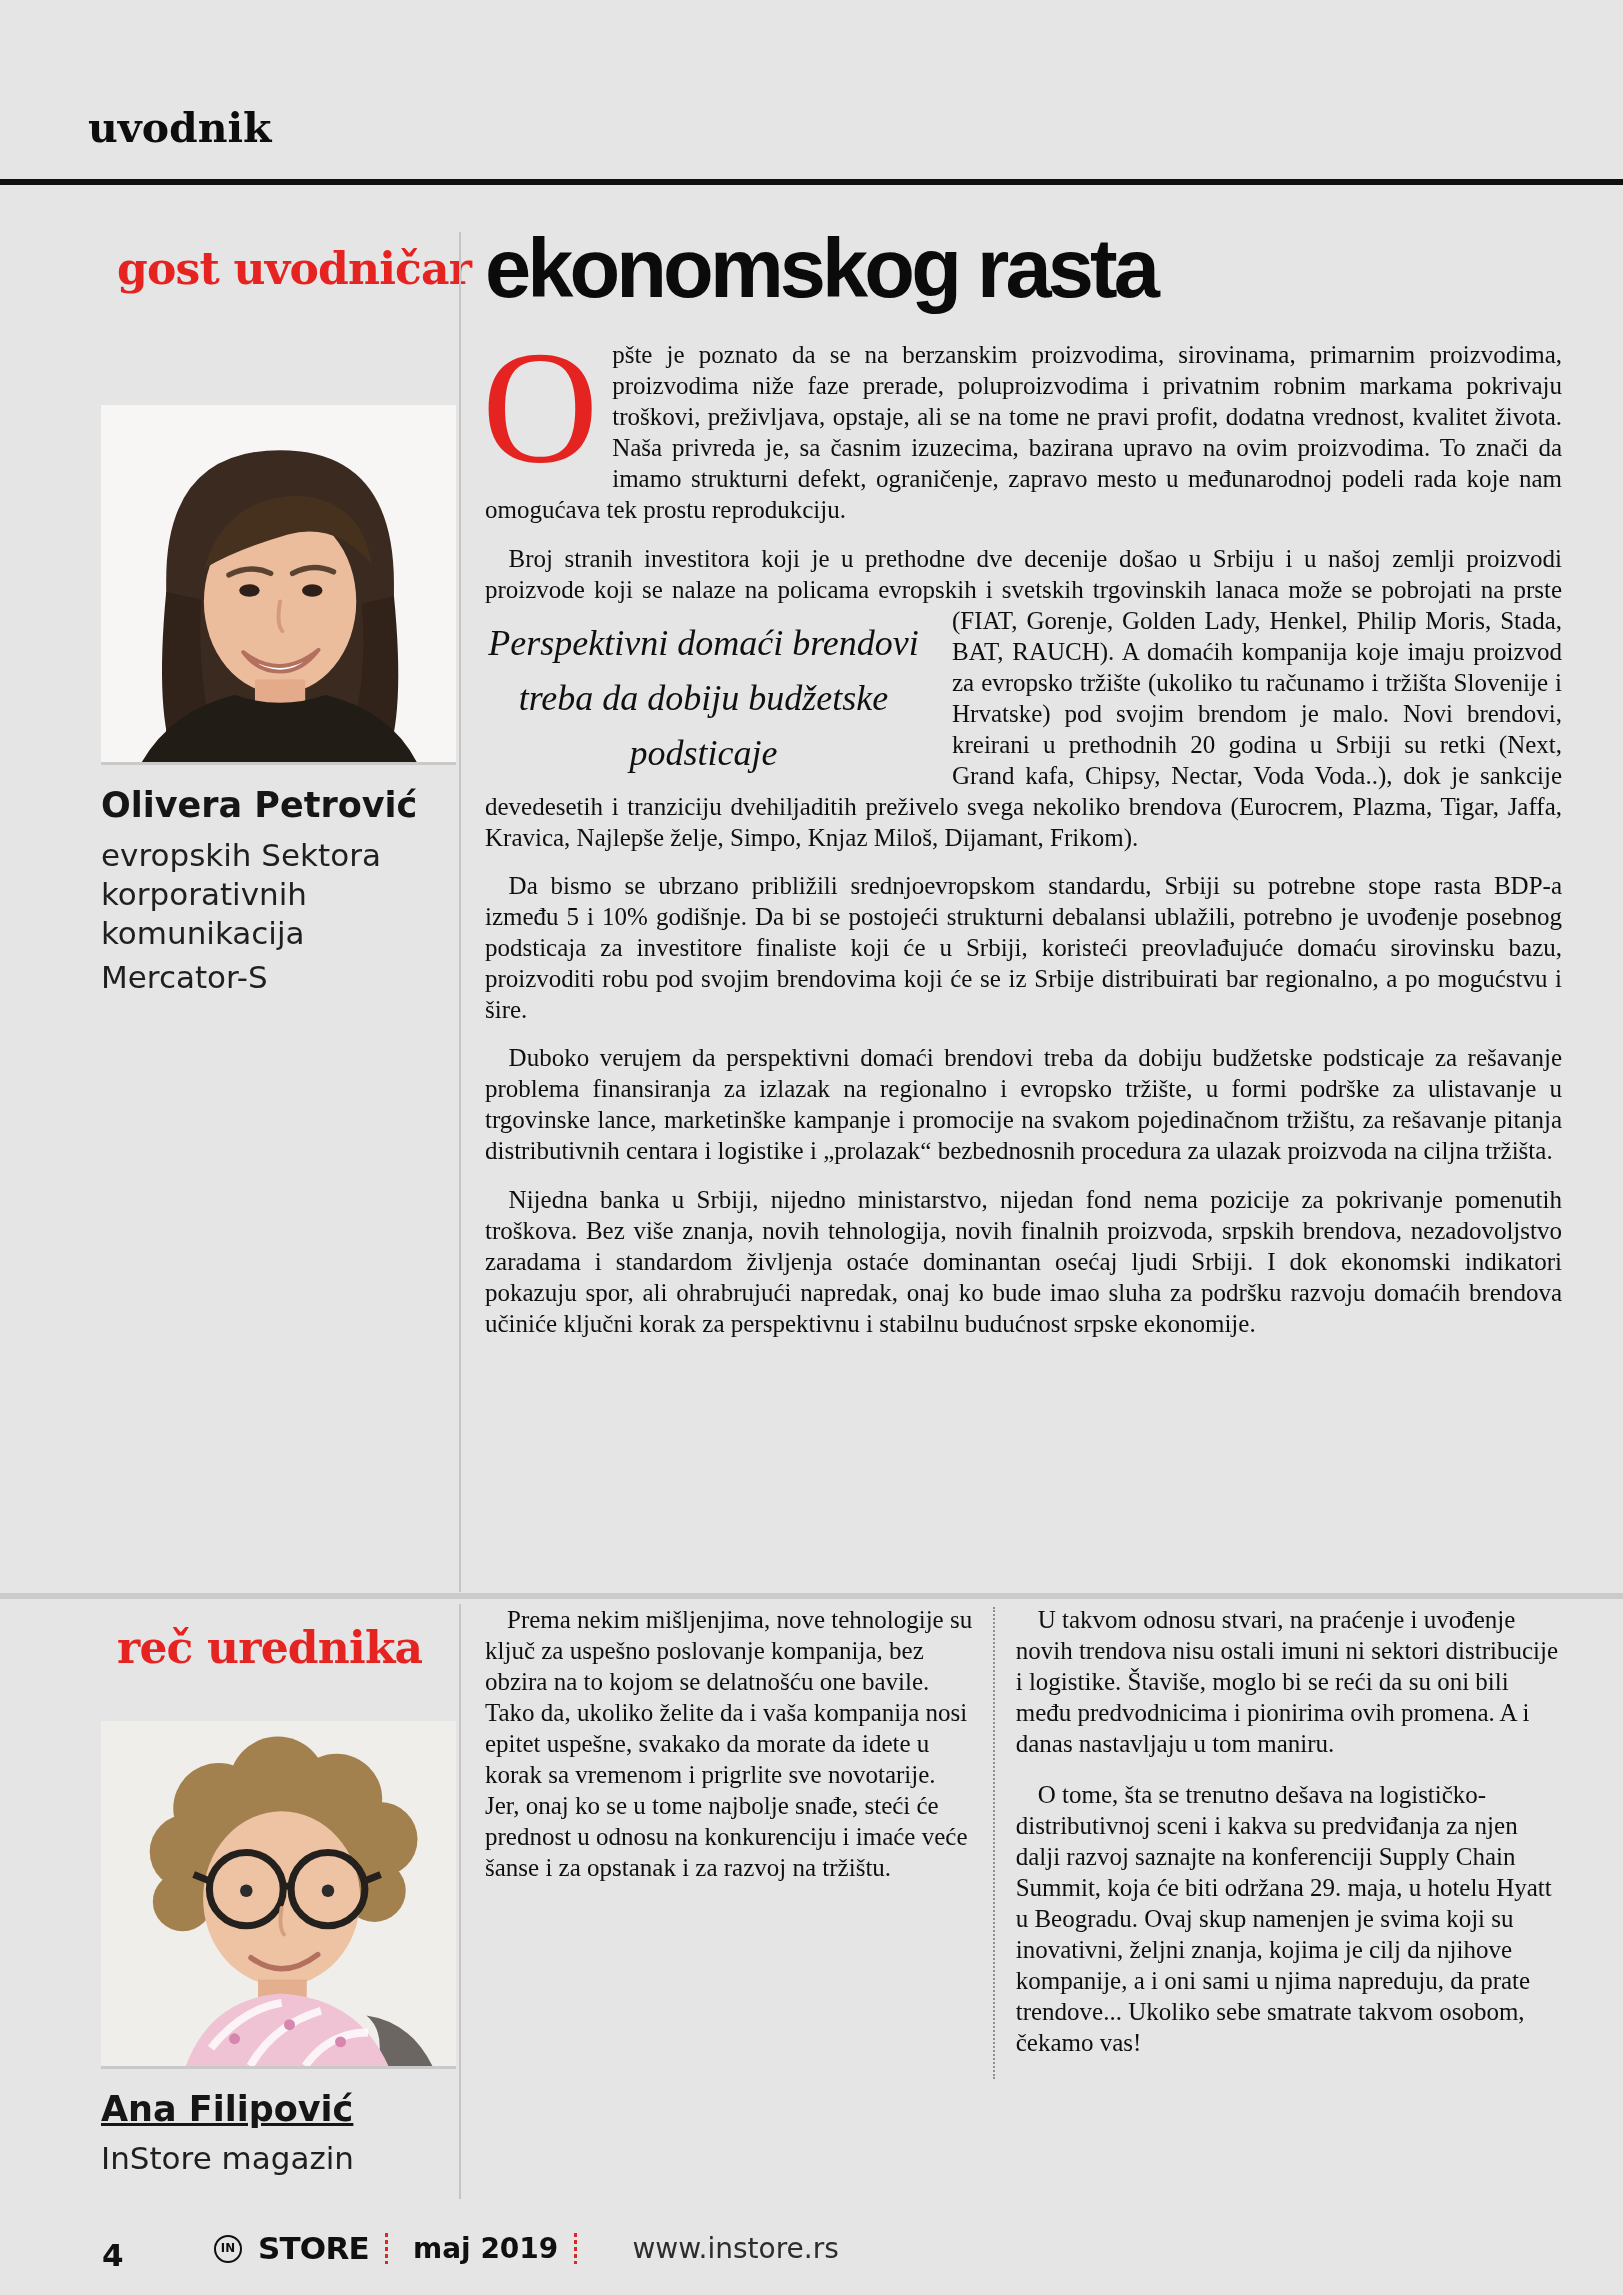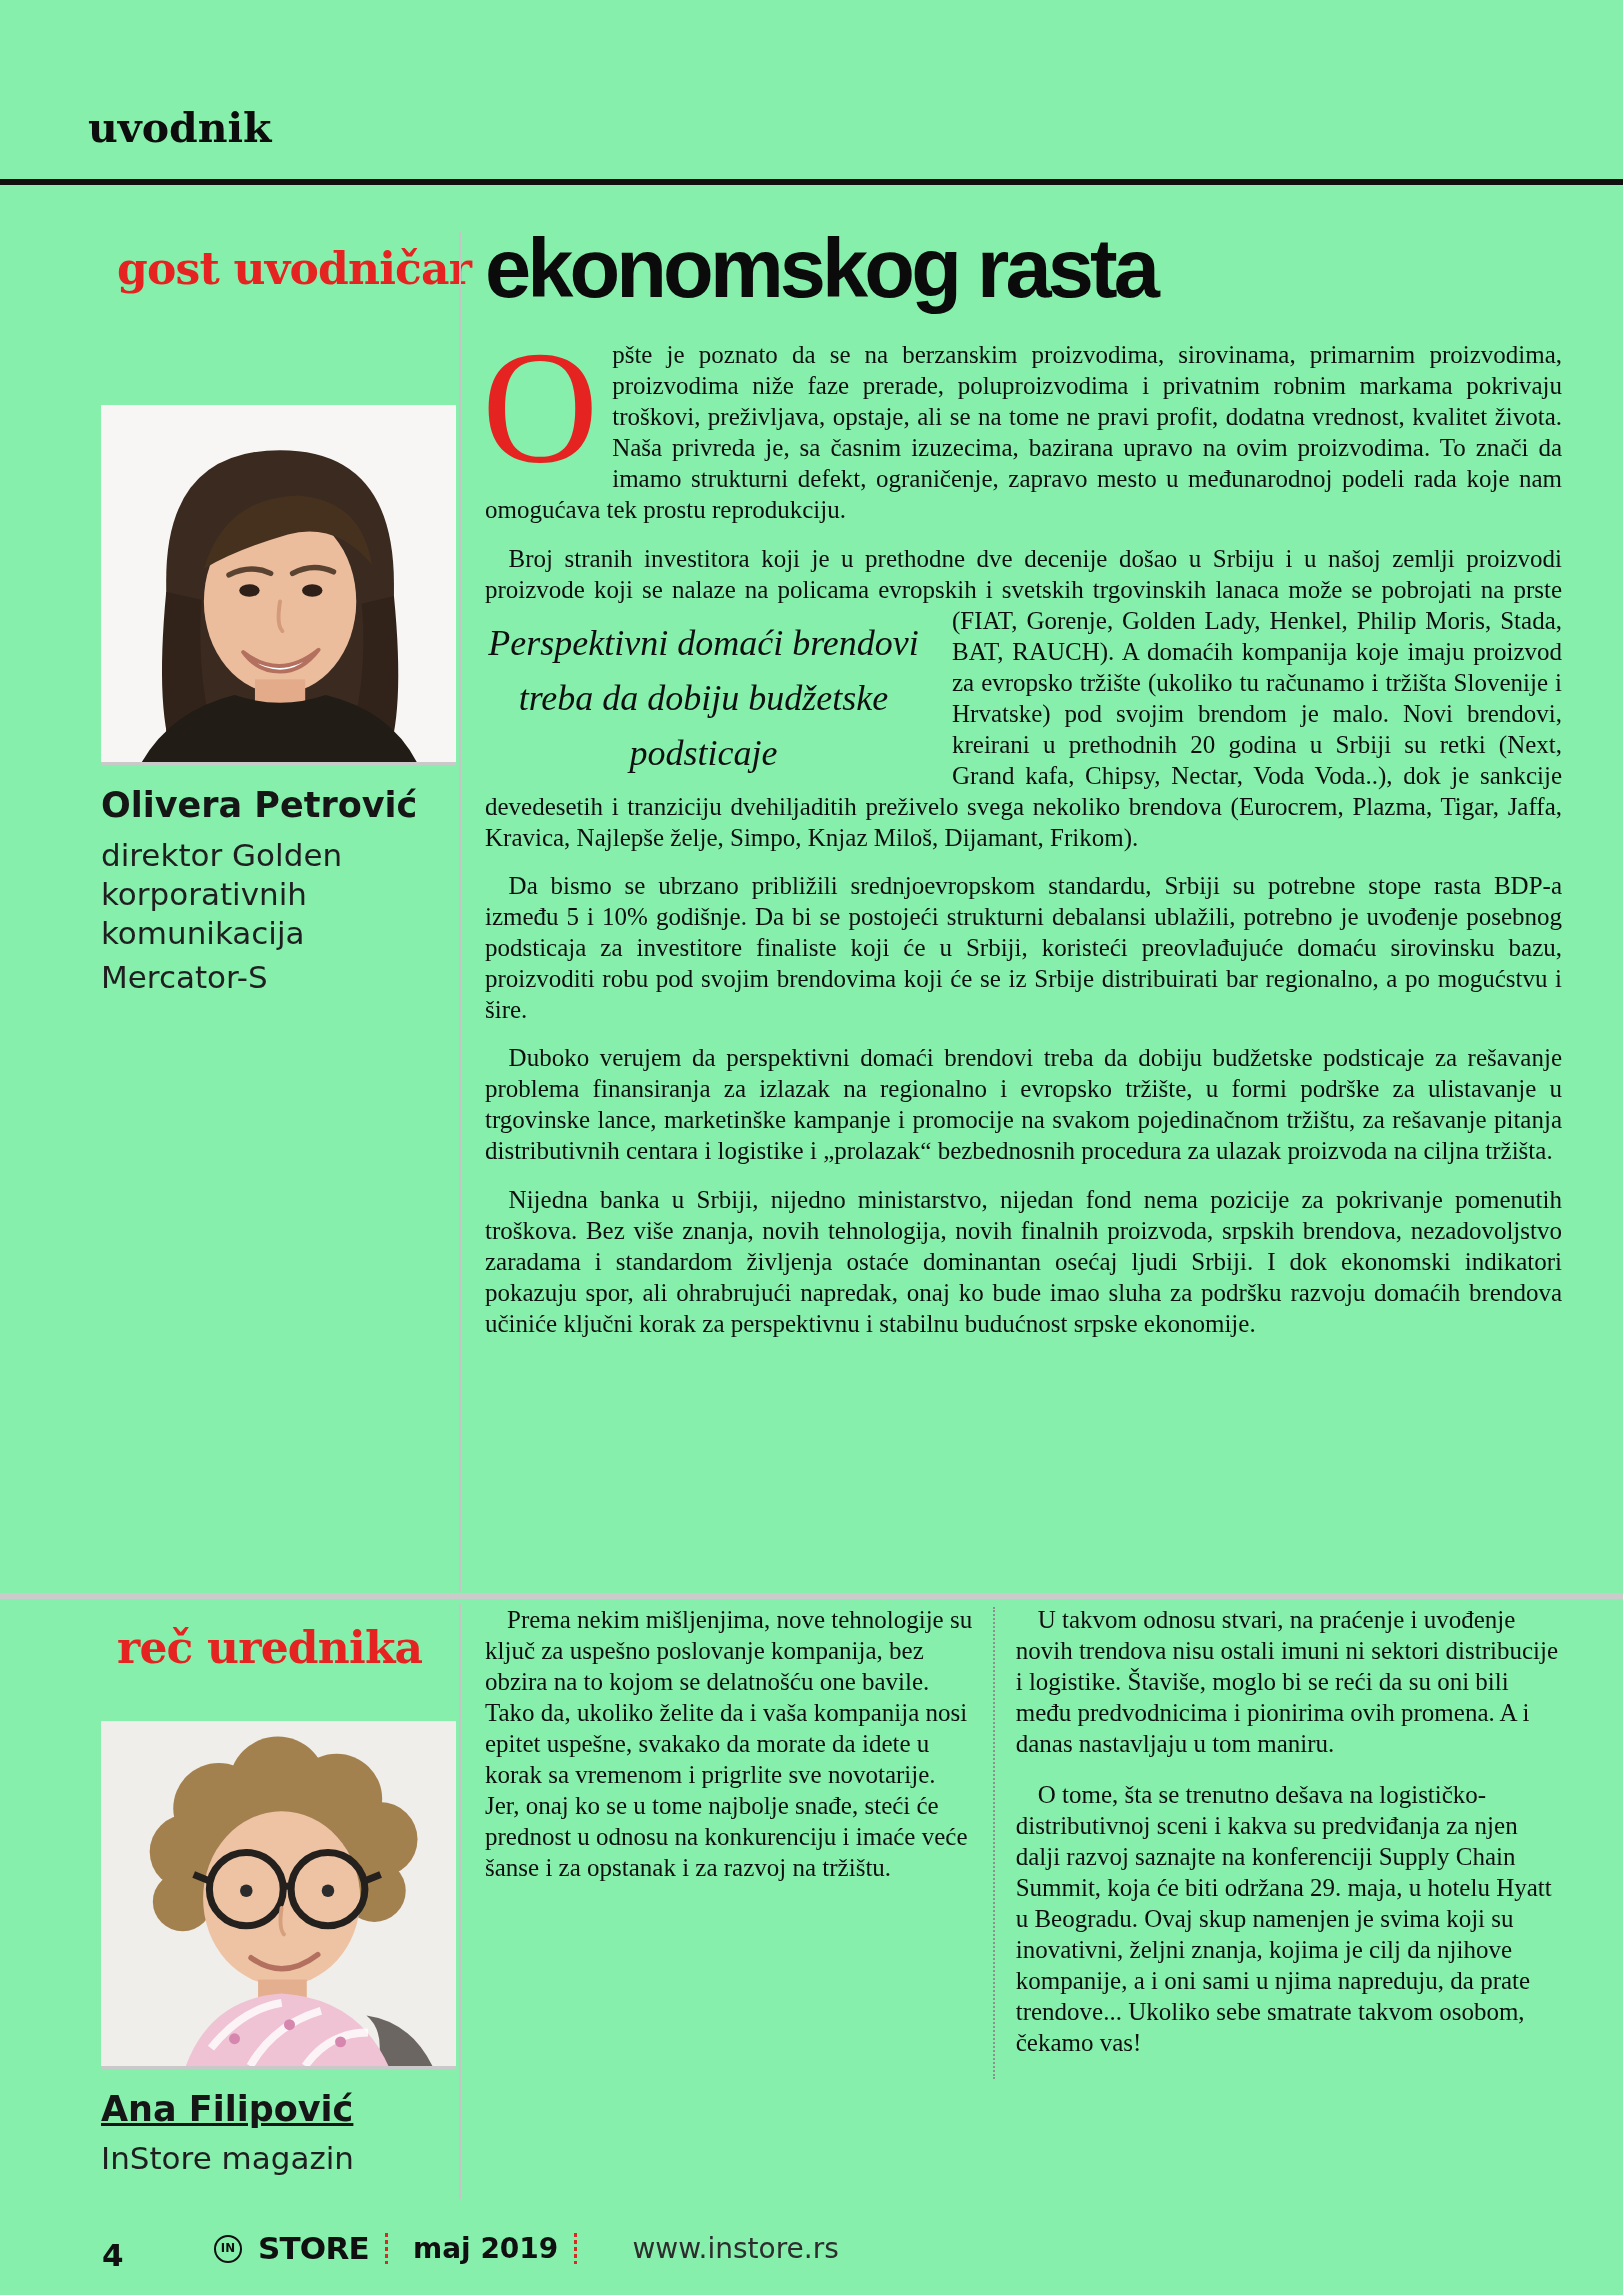--- a/index.html
+++ b/index.html
@@ -5,21 +5,21 @@
   :root{
     --red:#e52421;
     --ink:#0f0f0f;
     --rule-black:#101010;
     --rule-gray:#cbcbcb;
     --div-gray:#c5c5c5;
   }
   *{box-sizing:border-box;margin:0;padding:0;}
   html,body{background:#888;}
   .page{
-    position:relative;width:1623px;height:2295px;background:#86efac;
+    position:relative;width:1623px;height:2295px;background:#e5e5e5;
     overflow:hidden;font-family:"Liberation Serif",serif;color:var(--ink);
     margin:0 auto;
   }
   
   .masthead-label{position:absolute;left:88px;top:108px;
     font:bold 41px/1 "DejaVu Serif",serif;color:#0d0d0d;letter-spacing:0;}
   .top-rule{position:absolute;left:0;top:179px;width:1623px;height:5.5px;background:var(--rule-black);}
   .section-rule{position:absolute;left:0;top:1593px;width:1623px;height:5.5px;background:var(--rule-gray);}
   .vdiv{position:absolute;left:459px;width:2.4px;background:var(--div-gray);}
   #vdiv1{top:232px;height:1360px;}
@@ -99,21 +99,21 @@
       <ellipse cx="269" cy="238" rx="13" ry="8" fill="#2e2018"></ellipse>
       <path d="M228 252 Q223 282 231 290" stroke="#d49b7a" stroke-width="5" fill="none" stroke-linecap="round"></path>
       <path d="M181 317 Q228 354 277 314 Q256 342 228 342 Q199 342 181 317 Z" fill="#ffffff" stroke="#b3705f" stroke-width="5" stroke-linejoin="round"></path>
       <rect x="196" y="352" width="64" height="48" fill="#e3ab8a"></rect>
       <path d="M52 458 Q90 392 170 372 Q228 392 286 372 Q368 392 402 458 Z" fill="#221c17"></path>
     </svg>
   </div>
 
   <div class="caption-name" id="name1">Olivera Petrović</div>
   <div class="caption-role" id="role1">
-    <div>direktor Golden</div>
+    <div>evropskih Sektora</div>
     <div>korporativnih</div>
     <div>komunikacija</div>
   </div>
   <div class="caption-role" id="company1">Mercator-S</div>
 
   <div class="vdiv" id="vdiv1"></div>
 
   <div id="article1">
     <h1 class="headline">
         <span>ekonomskog rasta</span>

